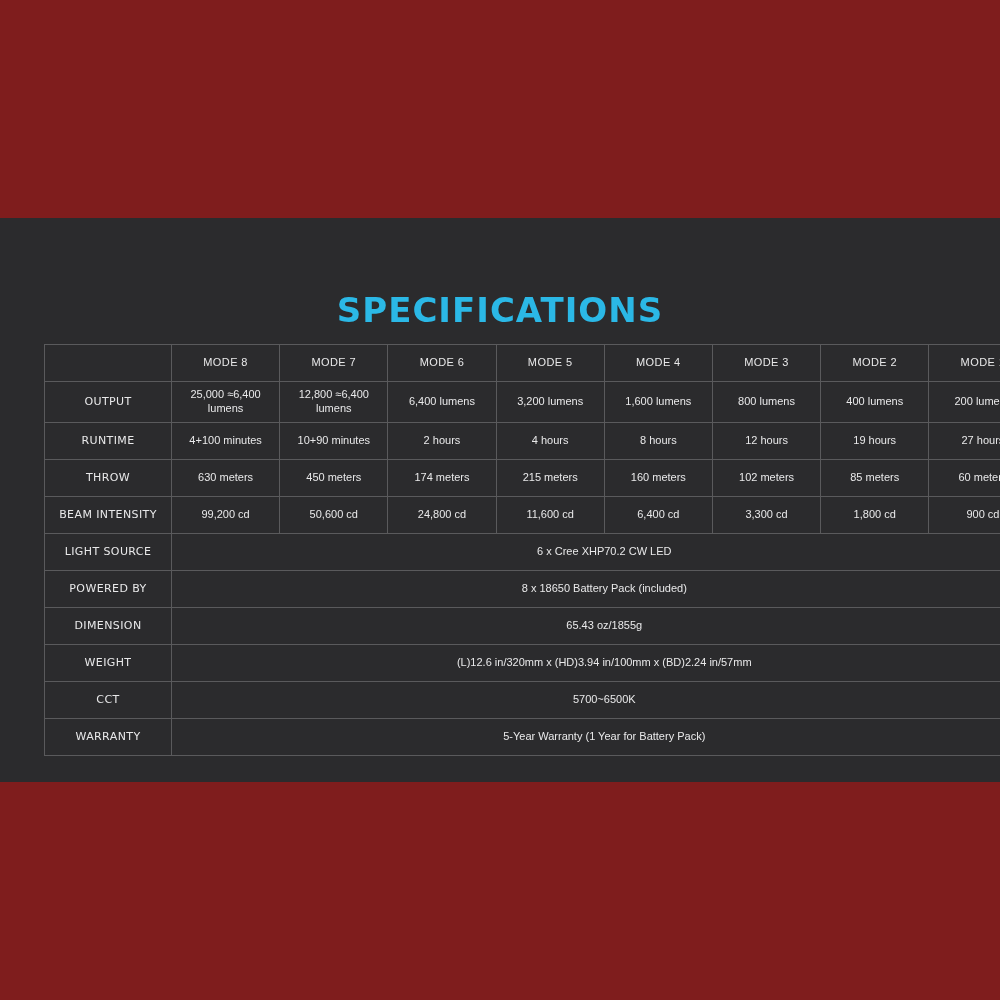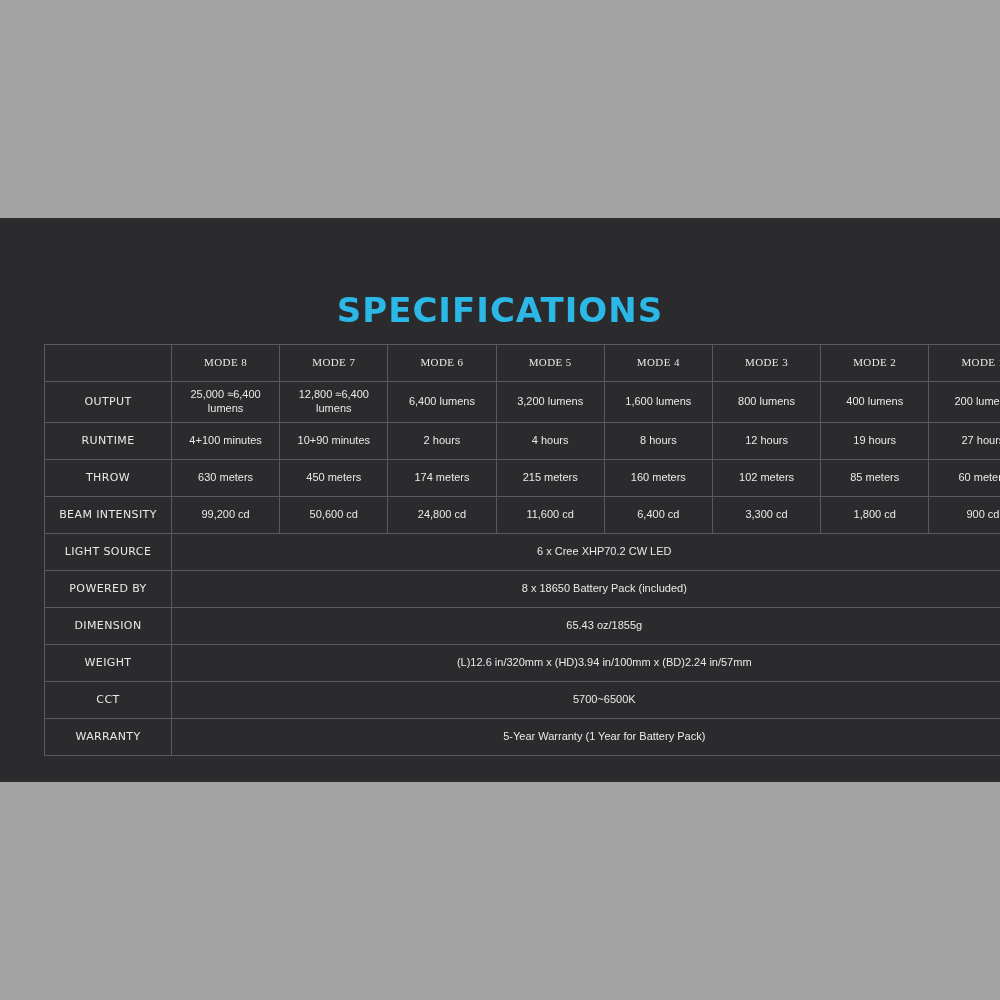--- a/index.html
+++ b/index.html
@@ -7,21 +7,21 @@
     padding: 0;
     background: #ffffff;
     width: 1000px;
     height: 1000px;
     font-family: "Liberation Sans", sans-serif;
   }
   #page {
     position: relative;
     width: 1000px;
     height: 1000px;
-    background: #a3a3a3;
+    background: #7f1d1d;
     overflow: hidden;
   }
   .spec-panel {
     position: absolute;
     left: 0;
     top: 218px;
     width: 1000px;
     height: 564px;
     background: #2b2b2d;
   }
@@ -65,21 +65,21 @@
     letter-spacing: 0.4px;
     color: #ffffff;
     font-family: "DejaVu Sans", sans-serif;
     text-align: center;
   }
   .mode-head {
     font-weight: bold;
     font-size: 10.5px;
     letter-spacing: 0.4px;
     color: #ffffff;
-    font-family: Liberation Serif, serif;
+    font-family: Liberation Sans, sans-serif;
     height: 22px;
   }
   .corner-cell {
     border-top: none;
     border-left: none;
     background: transparent;
   }
   .mode-col { width: 99.2px; }
   .wide-cell {
     text-align: left;

